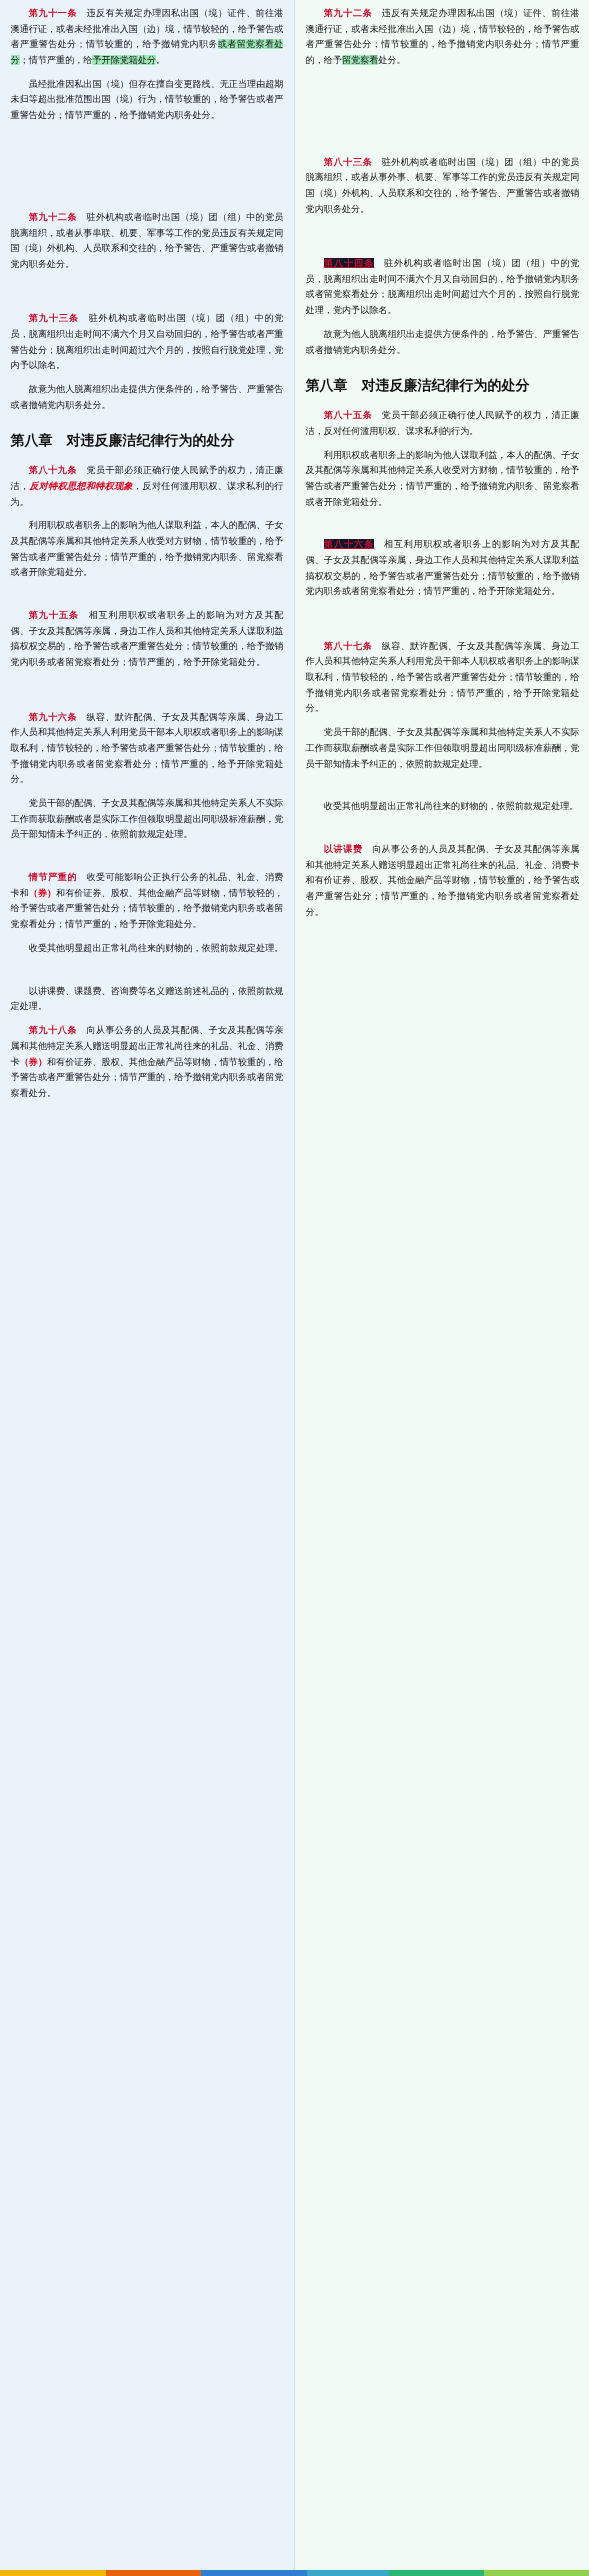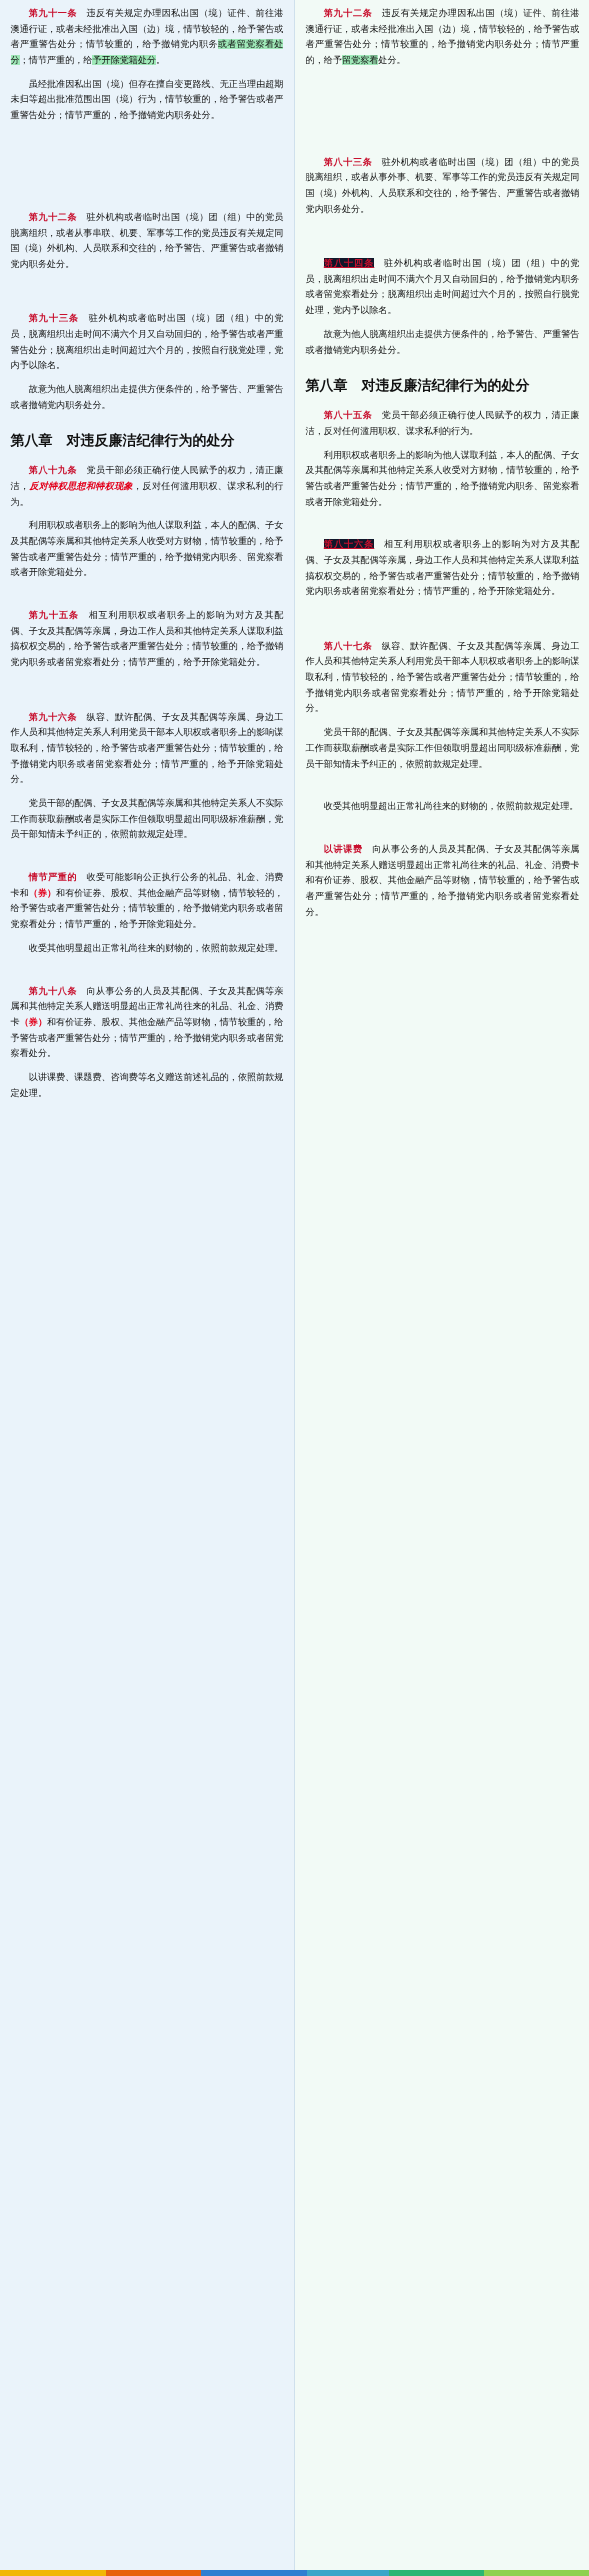--- a/index.html
+++ b/index.html
@@ -140,22 +140,22 @@
     <div class="spacer-s"></div>
 
     <div class="article">
       <p><span class="art-num">情节严重的</span>　收受可能影响公正执行公务的礼品、礼金、消费卡和<span class="emph-red-paren">（券）</span>和有价证券、股权、其他金融产品等财物，情节较轻的，给予警告或者严重警告处分；情节较重的，给予撤销党内职务或者留党察看处分；情节严重的，给予开除党籍处分。</p>
       <p>收受其他明显超出正常礼尚往来的财物的，依照前款规定处理。</p>
     </div>
 
     <div class="spacer-s"></div>
 
     <div class="article">
+      <p>以讲课费、课题费、咨询费等名义赠送前述礼品的，依照前款规定处理。</p>
       <p><span class="art-num">第九十八条</span>　向从事公务的人员及其配偶、子女及其配偶等亲属和其他特定关系人赠送明显超出正常礼尚往来的礼品、礼金、消费卡<span class="emph-red-paren">（券）</span>和有价证券、股权、其他金融产品等财物，情节较重的，给予警告或者严重警告处分；情节严重的，给予撤销党内职务或者留党察看处分。</p>
-      <p>以讲课费、课题费、咨询费等名义赠送前述礼品的，依照前款规定处理。</p>
     </div>
 
   </div>
 
   <div class="col col-right">
 
     <div class="article">
       <p><span class="art-num">第九十二条</span>　违反有关规定办理因私出国（境）证件、前往港澳通行证，或者未经批准出入国（边）境，情节较轻的，给予警告或者严重警告处分；情节较重的，给予撤销党内职务处分；情节严重的，给予<span class="hl-green-text">留党察看</span>处分。</p>
     </div>
 

